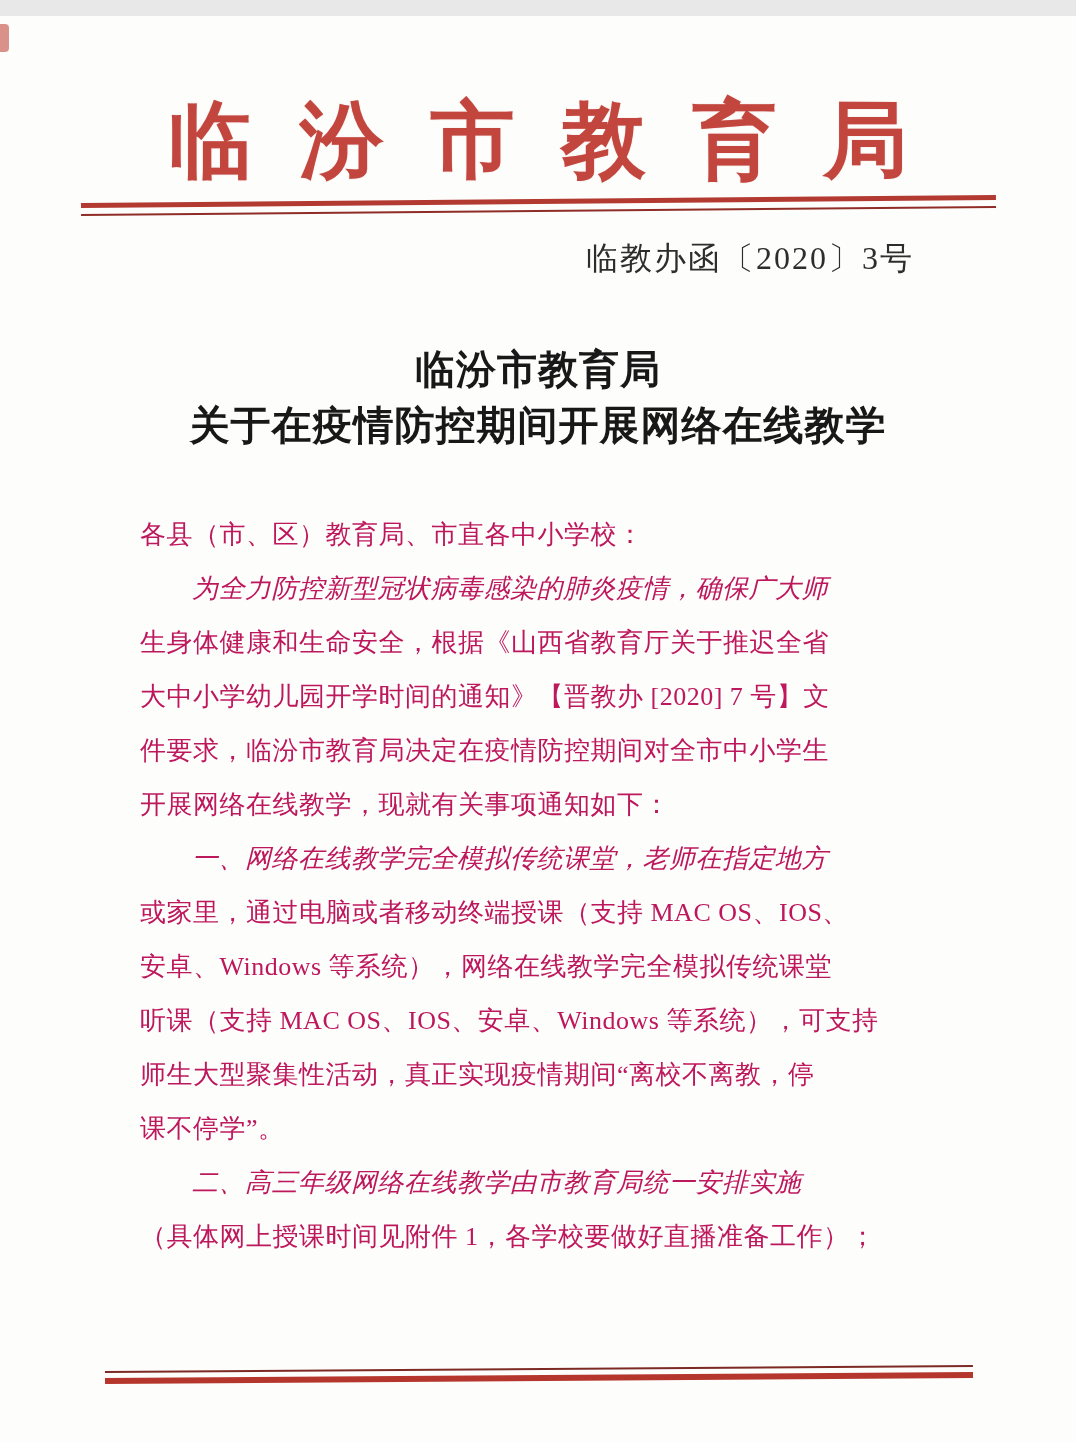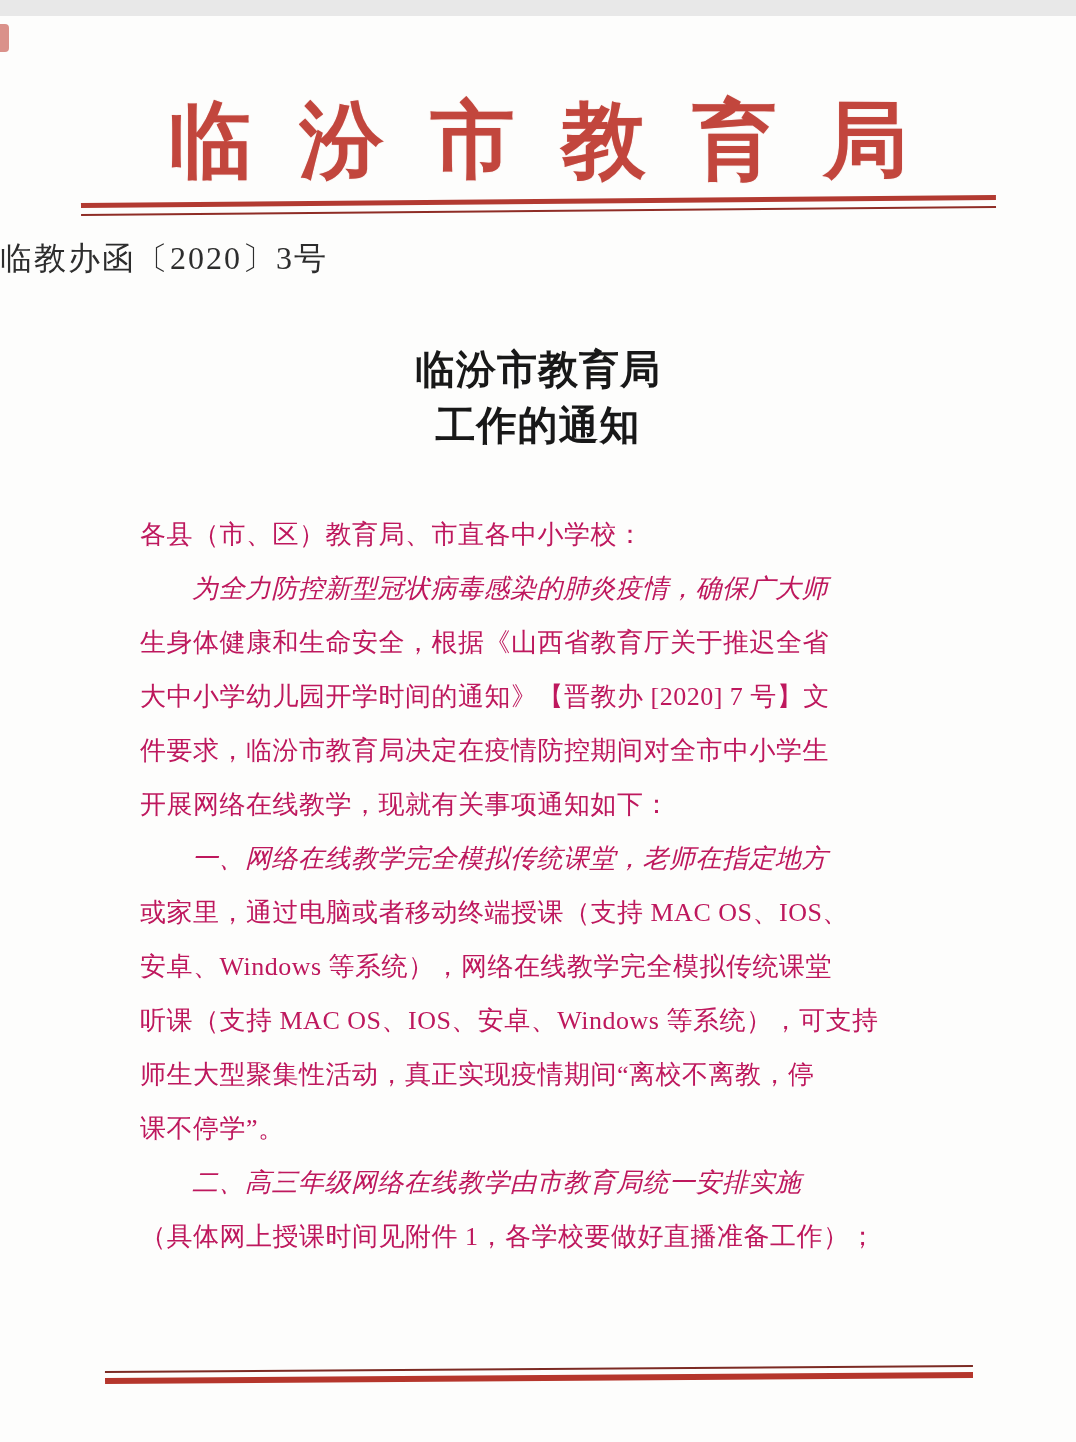--- a/index.html
+++ b/index.html
@@ -51,20 +51,21 @@
     height: 5px;
     background: #b23a31;
   }
   .header-rule .thin {
     margin-top: 6px;
     height: 2px;
     background: #8f2d26;
   }
   .doc-number {
     margin-top: 26px;
+    text-align: right;
     padding-right: 162px;
     font-size: 32px;
     line-height: 40px;
     color: #2d2d2d;
     letter-spacing: 2px;
   }
   
   .doc-title {
     margin-top: 64px;
     text-align: center;
@@ -121,21 +122,21 @@
     <div class="header-rule">
       <div class="thick"></div>
       <div class="thin"></div>
     </div>
     <div class="doc-number">临教办函〔2020〕3号</div>
   </header>
 
   <main>
     <div class="doc-title">
       <div>临汾市教育局</div>
-      <div>工作的通知</div>
+      <div>关于在疫情防控期间开展网络在线教学</div>
     </div>
 
     <div class="doc-body" id="body-lines">
         <div class="line">各县（市、区）教育局、市直各中小学校：</div>
         <div class="line indent">为全力防控新型冠状病毒感染的肺炎疫情，确保广大师</div>
         <div class="line">生身体健康和生命安全，根据《山西省教育厅关于推迟全省</div>
         <div class="line">大中小学幼儿园开学时间的通知》【晋教办 [2020] 7 号】文</div>
         <div class="line">件要求，临汾市教育局决定在疫情防控期间对全市中小学生</div>
         <div class="line">开展网络在线教学，现就有关事项通知如下：</div>
         <div class="line indent">一、网络在线教学完全模拟传统课堂，老师在指定地方</div>

